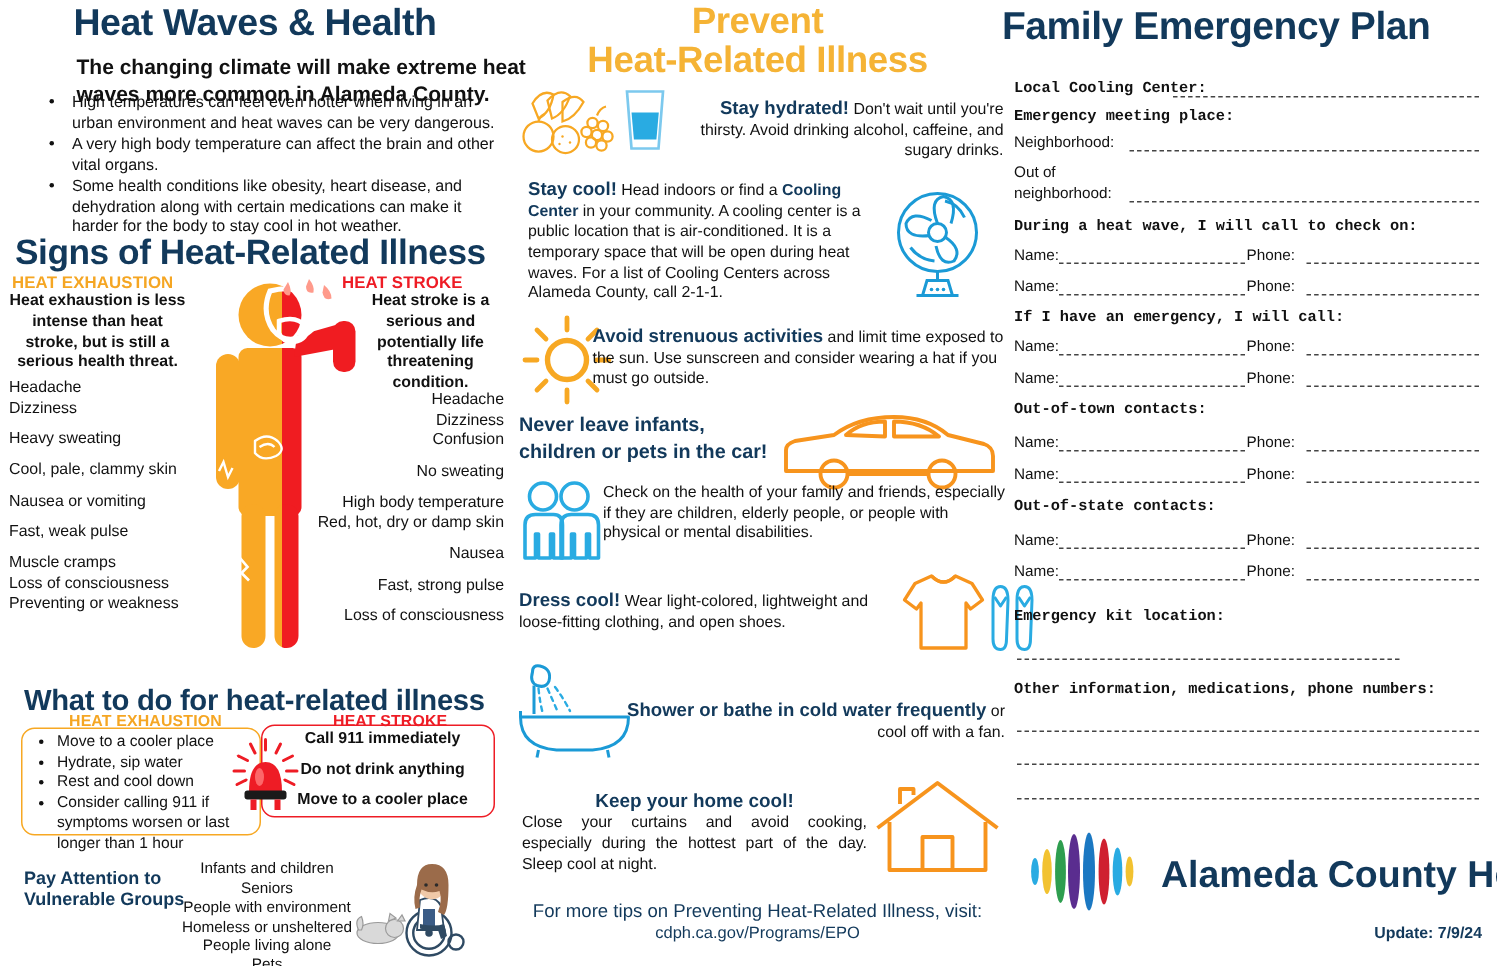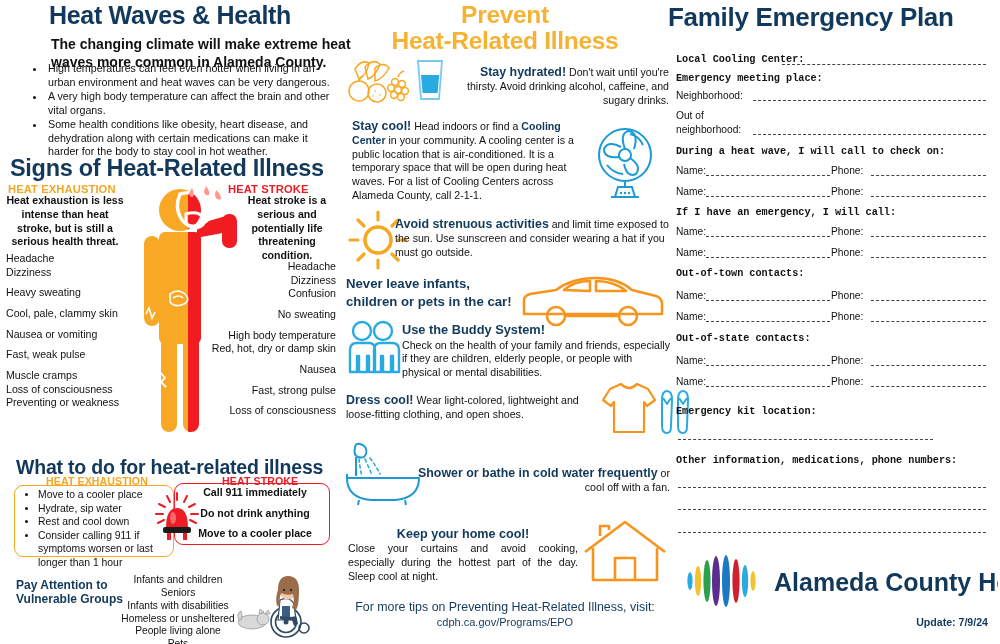--- a/index.html
+++ b/index.html
@@ -312,21 +312,21 @@
       <ellipse cx="19" cy="26" rx="3" ry="6" fill="#ff7b7b" opacity="0.8"></ellipse>
       <rect x="9" y="35" width="28" height="6" rx="2" fill="#1a1a1a"></rect>
       <rect x="13" y="41" width="4" height="7" fill="#ee1c25"></rect>
       <rect x="29" y="41" width="4" height="7" fill="#ee1c25"></rect>
     </svg>
 
     <div id="vuln-title">Pay Attention to Vulnerable Groups</div>
     <div id="vuln-list">
       <div>Infants and children</div>
       <div>Seniors</div>
-      <div>Infants with disabilities</div>
+      <div>People with environment</div>
       <div>Homeless or unsheltered</div>
       <div>People living alone</div>
       <div>Pets</div>
     </div>
 
     <svg id="wheelchair" viewBox="0 0 76 76">
 
       <g fill="#d9d9d9" stroke="#9a9a9a" stroke-width="0.8">
         <ellipse cx="16" cy="56" rx="14" ry="7"></ellipse>
         <circle cx="27" cy="53" r="6"></circle>
@@ -454,21 +454,20 @@
     <svg id="buddy-icon" viewBox="0 0 60 58">
       <g fill="none" stroke="#29abe2" stroke-width="2.4" stroke-linejoin="round">
         <circle cx="17" cy="11" r="9"></circle>
         <circle cx="38" cy="11" r="9"></circle>
         <path d="M5 52 L5 30 Q5 23 12 23 L24 23 Q30 23 30 30 L30 52 L24 52 L24 36 L22 36 L22 52 L14 52 L14 36 L12 36 L12 52 Z"></path>
         <path d="M29 52 L29 30 Q29 23 36 23 L47 23 Q54 23 54 30 L54 52 L48 52 L48 36 L46 36 L46 52 L38 52 L38 36 L36 36 L36 52 Z"></path>
       </g>
     </svg>
 
     <div id="tip-buddy" class="tip tip-text">
-      <div class="lead">Use the Buddy System!</div>
       <div>Check on the health of your family and friends, especially if they are children, elderly people, or people with physical or mental disabilities.</div>
     </div>
 
     <svg id="shirt-icon" viewBox="0 0 58 56">
       <g fill="none" stroke="#f7941d" stroke-width="2.2" stroke-linejoin="round">
         <path d="M21 4 L10 9 L3 20 L11 26 L14 22 L14 52 L44 52 L44 22 L47 26 L55 20 L48 9 L37 4 Q29 12 21 4 Z"></path>
         <path d="M21 4 Q29 12 37 4"></path>
       </g>
     </svg>
 

